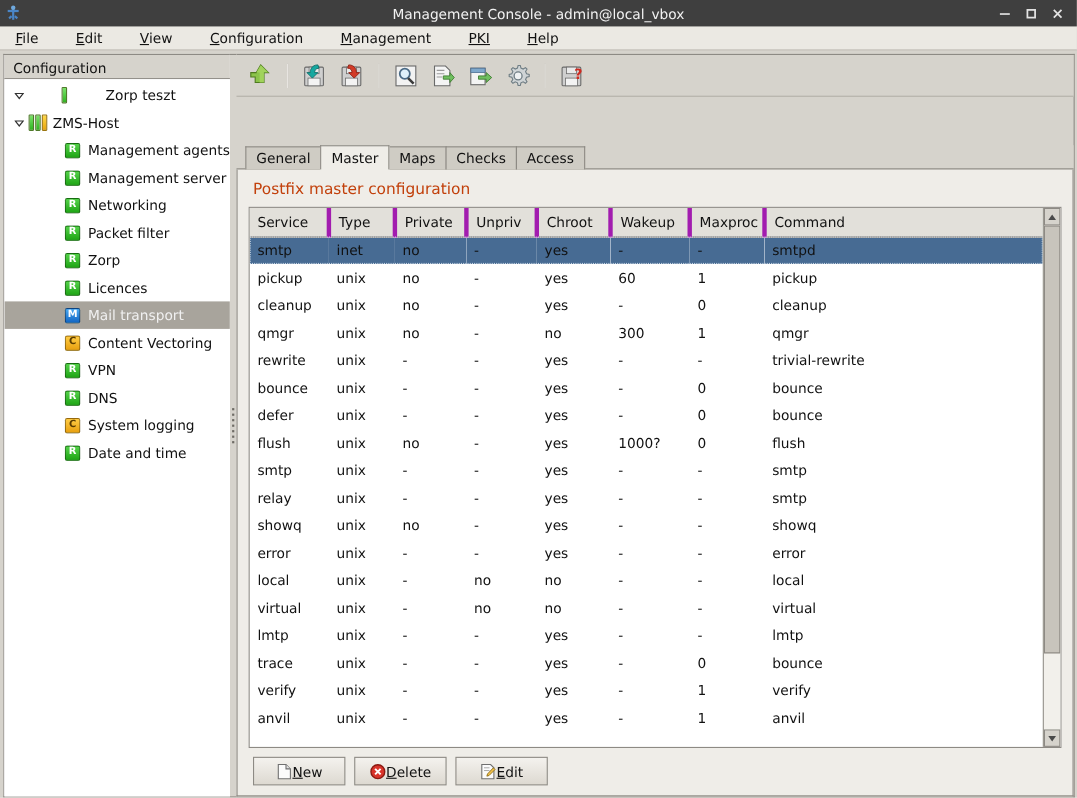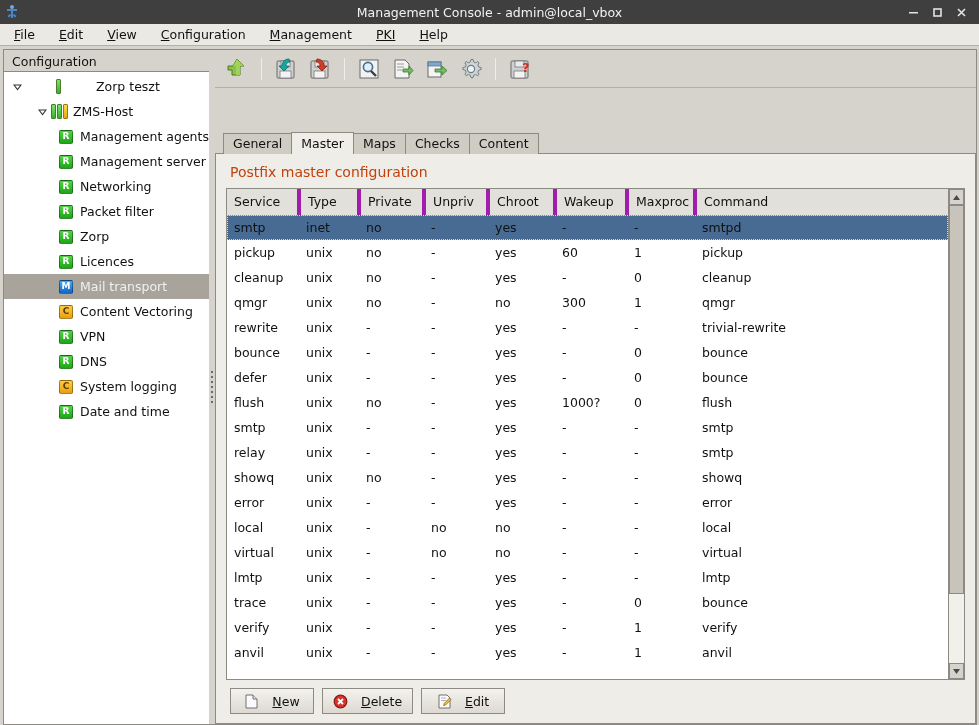--- a/index.html
+++ b/index.html
@@ -52,21 +52,21 @@
   .tb-btn svg { display:block; }
 
   
   .menubar {
     height: 22px;
     background: #ebe9e3;
     border-bottom: 1px solid #b4b0a8;
     display: flex;
     align-items: center;
     padding-left: 6px;
-    gap: 8px;
+    gap: 18px;
   }
   .menu-item {
     padding: 2px 8px;
     font-size: 12.5px;
     color: #111;
     white-space: nowrap;
   }
   .menu-item u { text-decoration: underline; }
 
   
@@ -318,21 +318,21 @@
     align-items: center;
   }
   .btn {
     min-width: 84px;
     height: 26px;
     background: linear-gradient(#f4f2ee, #ddd9d1);
     border: 1px solid #8d8a84;
     display: flex;
     align-items: center;
     justify-content: center;
-    gap: 13px;
+    gap: 0;
     font-size: 12.5px;
     color: #111;
     padding: 0 10px;
   }
   .btn u { text-decoration: underline; }
   .btn .bicon { display: flex; align-items: center; }
 </style>
 </head>
 <body>
 
@@ -389,21 +389,21 @@
               <path d="M1 3 L8 3 L4.5 7.5 Z" fill="none" stroke="#333" stroke-width="1.1"></path>
             </svg>
           </span>
           <span class="tree-icon">
             <span class="bars">
               <span class="bar g"></span>
             </span>
           </span>
           <span>Zorp teszt</span>
         </div>
-        <div class="tree-row" style="padding-left: 31px; text-align: center;">
+        <div class="tree-row" style="padding-left: 6px; text-align: center;">
           <span class="twisty">
             <svg width="9" height="9" viewBox="0 0 9 9">
               <path d="M1 3 L8 3 L4.5 7.5 Z" fill="none" stroke="#333" stroke-width="1.1"></path>
             </svg>
           </span>
           <span class="tree-icon">
             <span class="bars">
               <span class="bar g"></span>
               <span class="bar g"></span>
               <span class="bar y"></span>
@@ -575,21 +575,21 @@
           <text x="15" y="16" font-size="13" font-weight="bold" fill="#cf2a20" font-family="DejaVu Sans, sans-serif">?</text>
         </svg>
       </div>
     </div>
 
     <div class="tabstrip" id="tabstrip">
         <div class="tab"><span>General</span></div>
         <div class="tab active"><span>Master</span></div>
         <div class="tab"><span>Maps</span></div>
         <div class="tab"><span>Checks</span></div>
-        <div class="tab"><span>Content</span></div>
+        <div class="tab"><span>Access</span></div>
       </div>
 
     <div class="panel">
       <div class="panel-title">Postfix master configuration</div>
 
       <div class="table-wrap">
         <div class="table-scroll">
           <table class="grid">
             <colgroup>
               <col style="width:72px">

